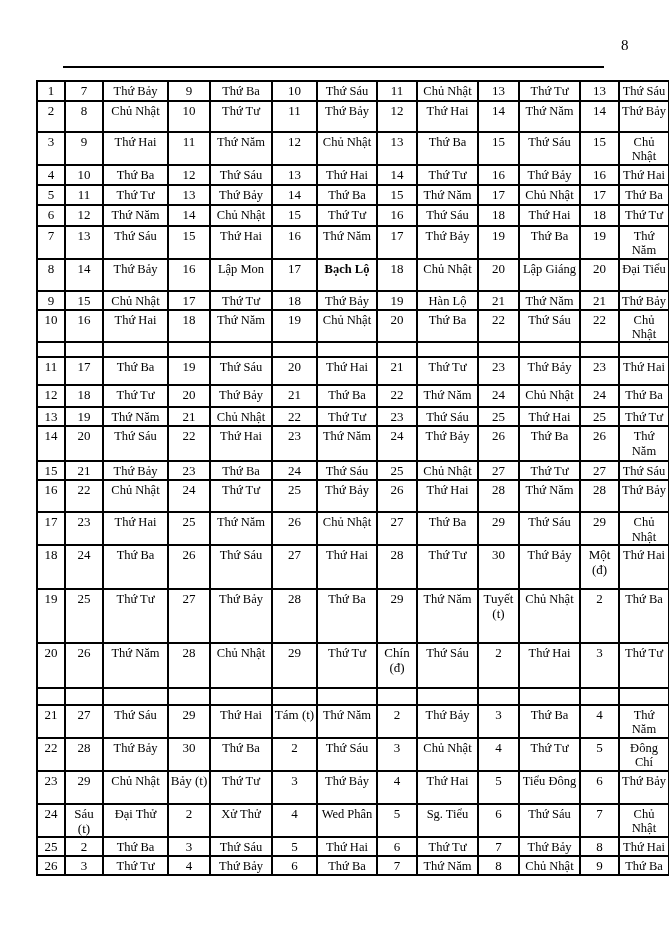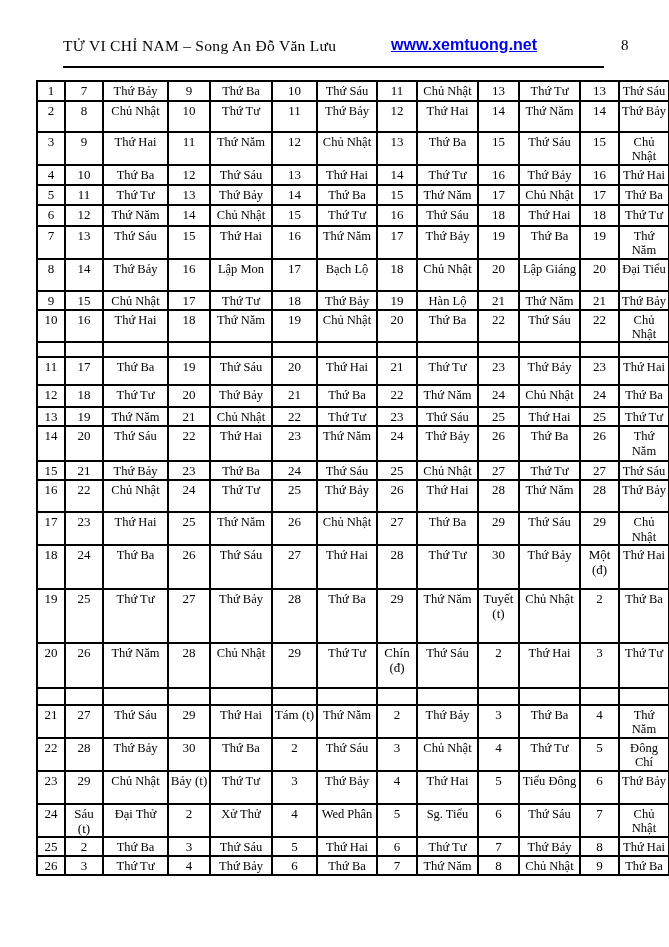--- a/index.html
+++ b/index.html
@@ -44,31 +44,29 @@
     border: 2px solid #000;
     font-family: "Liberation Serif", serif;
     font-size: 13px;
     line-height: 1.15;
     text-align: center;
     vertical-align: top;
     padding: 2px 1px 0 1px;
     overflow: hidden;
     word-break: break-word;
   }
-  table.cal td.bold { font-weight: normal; margin-left: 48px; }
+  table.cal td.bold { font-weight: bold; margin-left: 48px; }
   table.cal td.daycol { font-size: 12.5px; }
   table.cal td.numcol { font-size: 13px; }
 </style>
 </head>
 <body>
 
 <div class="page">
 
-  <span class="hdr-title">TỬ VI CHỈ NAM – Song An Đỗ Văn Lưu</span>
-  <a class="hdr-link">www.xemtuong.net</a>
   <span class="hdr-page">8</span>
   <div class="hdr-rule"></div>
 
   <table class="cal">
     <colgroup>
       <col style="width:28px">
         <col style="width:38px">
         <col style="width:65px">
       <col style="width:42px">
         <col style="width:62px">

